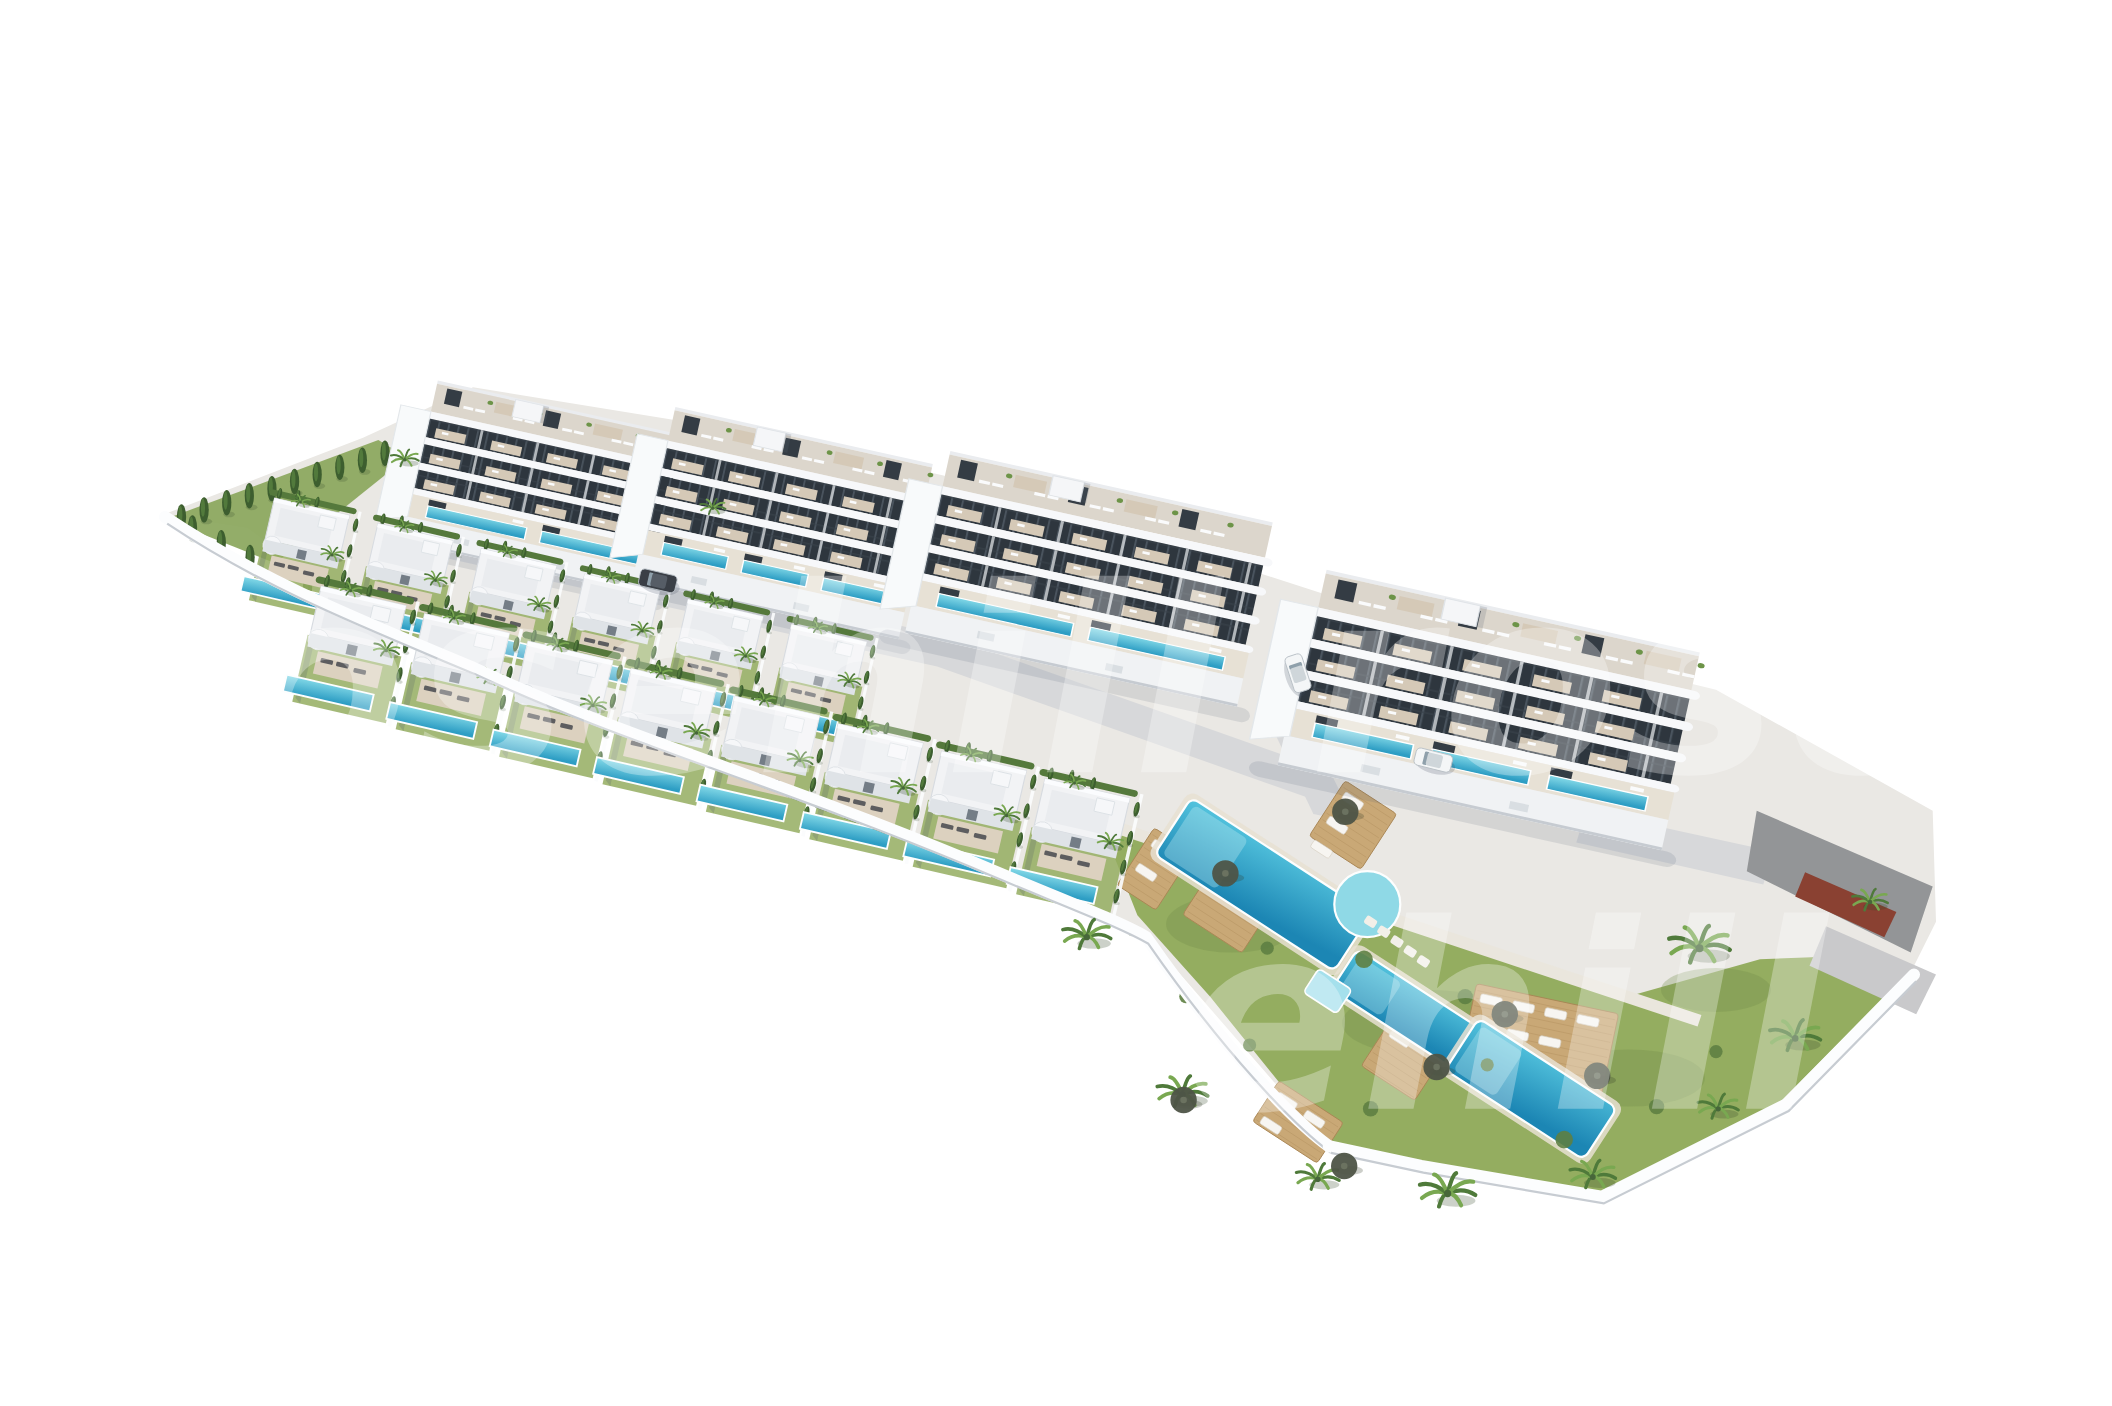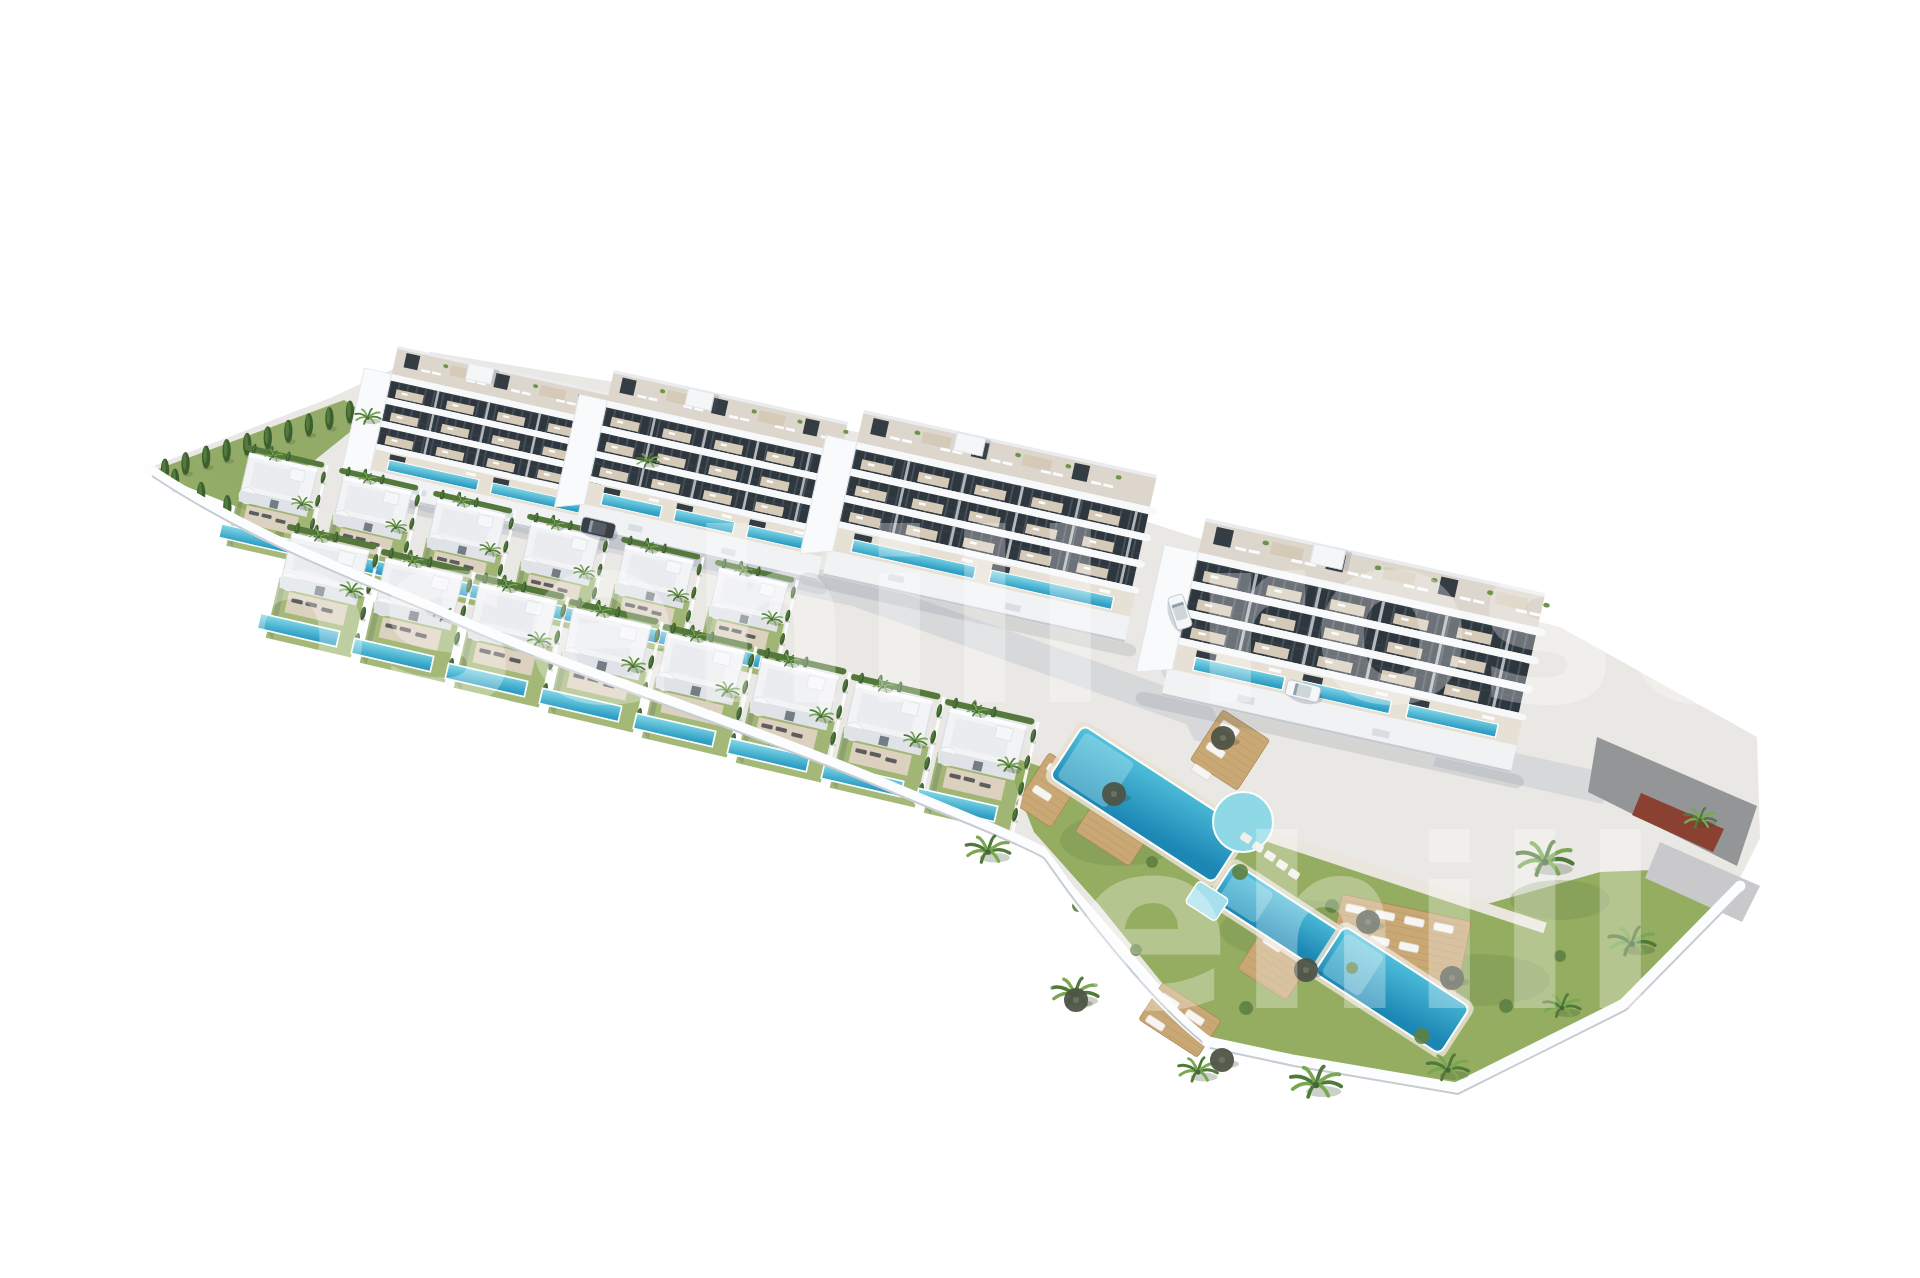--- a/index.html
+++ b/index.html
@@ -1,17 +1,17 @@
 <!DOCTYPE html>
 <html><head>
 <meta charset="utf-8">
 <style>
   html,body{margin:0;padding:0;background:#ffffff;}
   figure{margin:0;width:1920px;height:1278px;position:relative;overflow:hidden;background:#ffffff;
-         font-family:"DejaVu Sans","Liberation Sans",sans-serif;}
+         font-family:"DejaVu Sans","Liberation Sans",sans-serif;font-style:italic;}
   svg{display:block}
   .wm{font-family:"DejaVu Sans","Liberation Sans",sans-serif;font-weight:700;}
 </style>
 </head>
 <body>
 
 <figure>
   <svg id="scene" width="1920" height="1278" viewBox="0 0 1920 1278" xmlns="http://www.w3.org/2000/svg">
       <defs>
         <linearGradient id="poolGrad" x1="0" y1="0" x2="0.3" y2="1">

